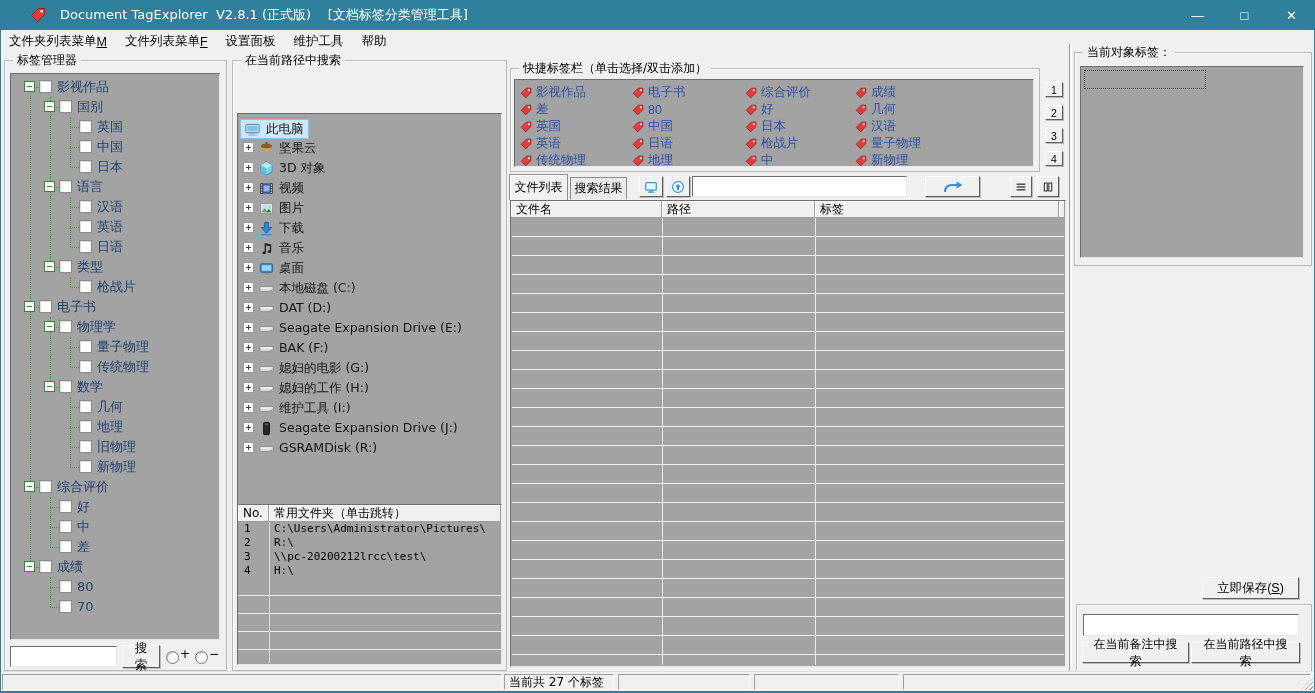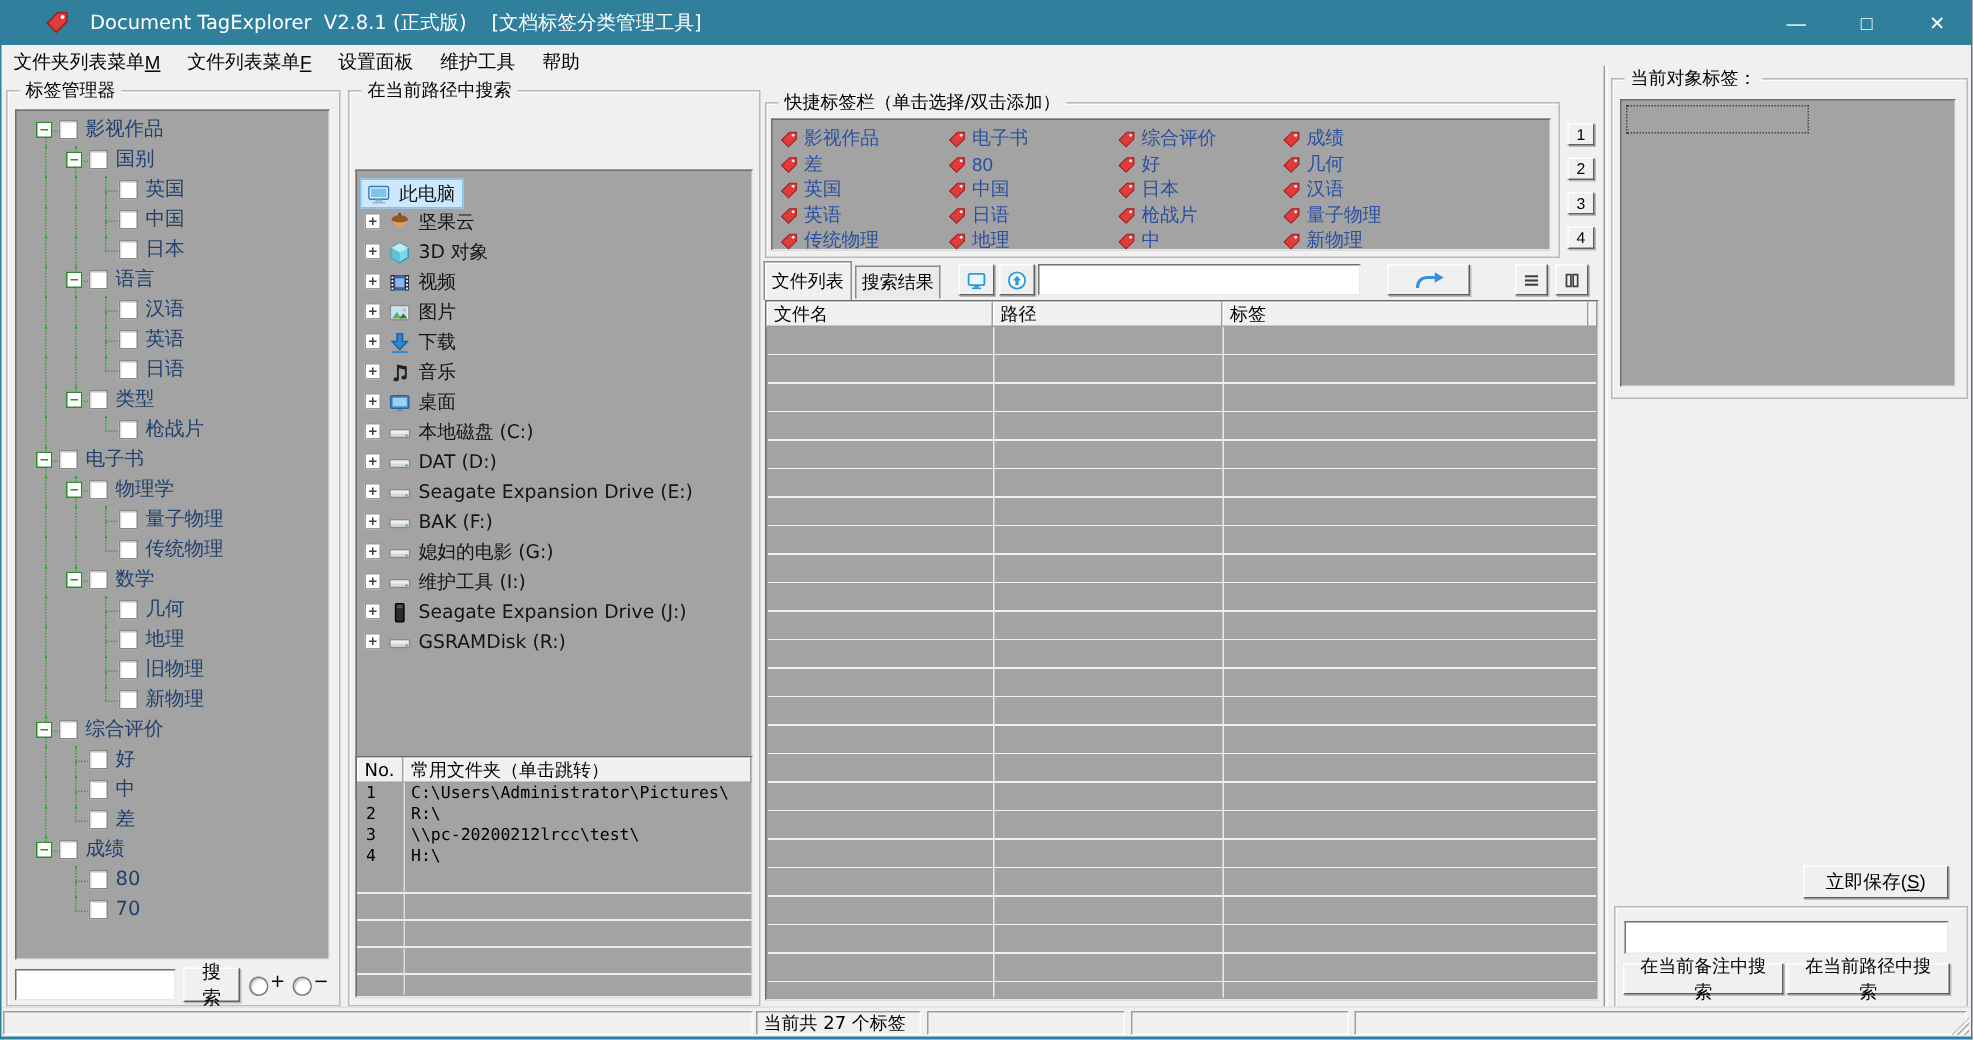--- a/index.html
+++ b/index.html
@@ -537,20 +537,33 @@
           <div class="guide-h gray" style="left: 11px; width: 10px;"></div>
           <span class="expander gray plus" style="left: 5px;"></span>
           <span class="icon dir-icon" style="height: 15px; width: 15px; left: 21px;">
             <svg viewBox="0 0 16 16">
               <rect x="1" y="5.8" width="14" height="5.6" rx="0.8" fill="#d8d8d8" stroke="#8a8a8a"></rect>
               <rect x="1.7" y="6.6" width="12.6" height="2" fill="#efefef"></rect>
               <circle cx="12.8" cy="9.9" r="0.9" fill="#49c24d"></circle>
             </svg>
           </span>
           <span class="dlabel" style="left: 41px;">媳妇的电影 (G:)</span>
+        </div>
+        <div class="drow">
+          <div class="guide-v gray" style="left: 11px; top: 0px; height: 20px;"></div>
+          <div class="guide-h gray" style="left: 11px; width: 10px;"></div>
+          <span class="expander gray plus" style="left: 5px;"></span>
+          <span class="icon dir-icon" style="height: 15px; width: 15px; left: 21px;">
+            <svg viewBox="0 0 16 16">
+              <rect x="1" y="5.8" width="14" height="5.6" rx="0.8" fill="#d8d8d8" stroke="#8a8a8a"></rect>
+              <rect x="1.7" y="6.6" width="12.6" height="2" fill="#efefef"></rect>
+              <circle cx="12.8" cy="9.9" r="0.9" fill="#49c24d"></circle>
+            </svg>
+          </span>
+          <span class="dlabel" style="left: 41px;">媳妇的工作 (H:)</span>
         </div>
         <div class="drow">
           <div class="guide-v gray" style="left: 11px; top: 0px; height: 20px;"></div>
           <div class="guide-h gray" style="left: 11px; width: 10px;"></div>
           <span class="expander gray plus" style="left: 5px;"></span>
           <span class="icon dir-icon" style="height: 15px; width: 15px; left: 21px;">
             <svg viewBox="0 0 16 16">
               <rect x="1" y="5.8" width="14" height="5.6" rx="0.8" fill="#d8d8d8" stroke="#8a8a8a"></rect>
               <rect x="1.7" y="6.6" width="12.6" height="2" fill="#efefef"></rect>
               <circle cx="12.8" cy="9.9" r="0.9" fill="#49c24d"></circle>

